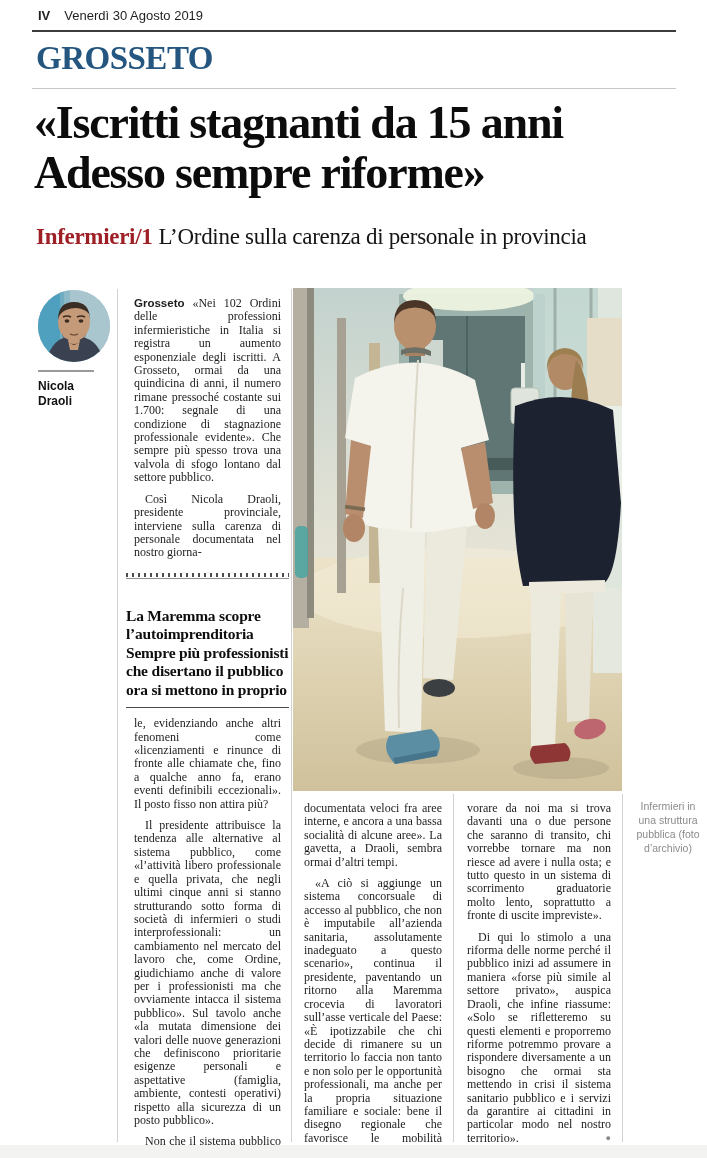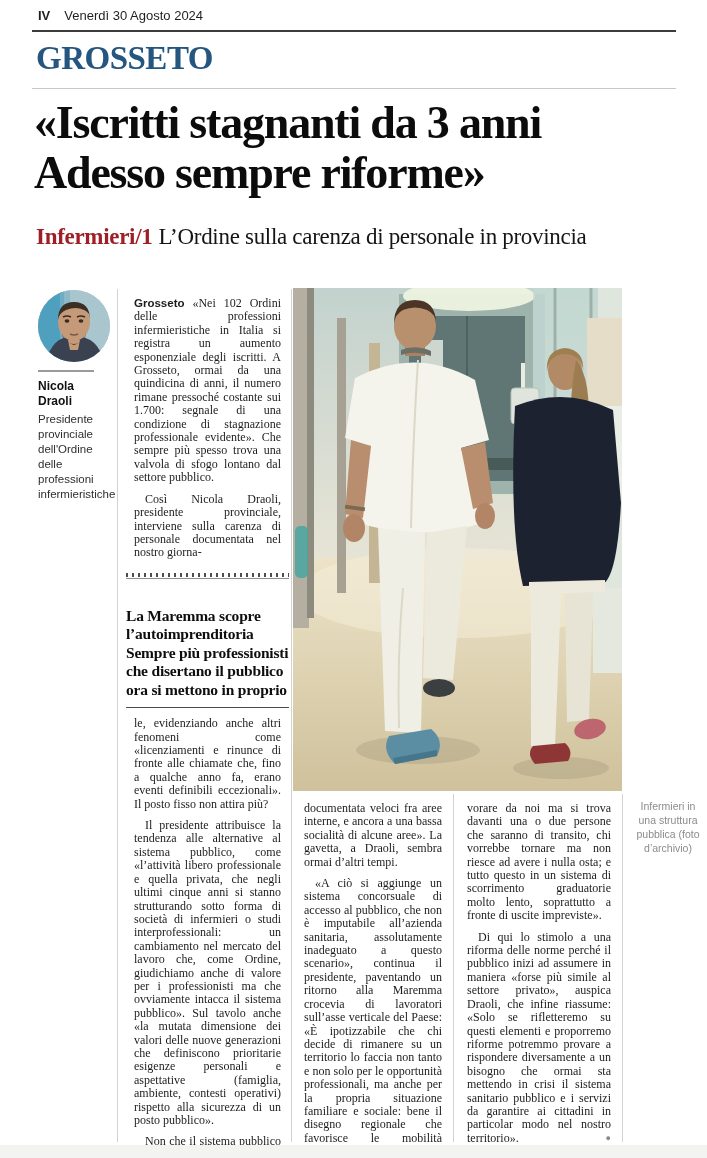--- a/index.html
+++ b/index.html
@@ -60,28 +60,28 @@
     color:#9a9a9a; margin-top:10px; letter-spacing:0.5px; }
   .bottom-strip { position:absolute; left:0; bottom:0; width:707px; height:13px; background:#f3f3f1; }
 </style>
 </head>
 <body>
 
 <div class="page">
 
   <div class="folio">
     <span class="num">IV</span>
-    <span>Venerdì 30 Agosto 2024</span>
+    <span>Venerdì 30 Agosto 2019</span>
   </div>
   <div class="rule-dark"></div>
   <div class="section-title">GROSSETO</div>
   <div class="rule-light"></div>
 
   <div class="headline">
-    <span style="display:block">«Iscritti stagnanti da 3 anni</span>
+    <span style="display:block">«Iscritti stagnanti da 15 anni</span>
     <span style="display:block">Adesso sempre riforme»</span>
   </div>
   <div class="subhead">
     <span class="kicker">Infermieri/1</span><span>L’Ordine sulla carenza di personale in provincia</span>
   </div>
 
   <div class="vrule" style="left:117px; top:289px; height:853px;"></div>
   <div class="vrule" style="left:291px; top:289px; height:853px;"></div>
   <div class="vrule" style="left:453px; top:794px; height:348px;"></div>
   <div class="vrule" style="left:622px; top:794px; height:348px;"></div>
@@ -99,21 +99,20 @@
         <path d="M24 42 Q26 54 36 54 Q46 54 48 42 Q48 52 36 55 Q24 52 24 42 Z" fill="#4c392c"></path>
         <ellipse cx="29" cy="31" rx="2.4" ry="1.7" fill="#3a2c22"></ellipse>
         <ellipse cx="43" cy="31" rx="2.4" ry="1.7" fill="#3a2c22"></ellipse>
         <path d="M25 27 Q29 25 33 27" stroke="#3a2c22" stroke-width="1.6" fill="none"></path>
         <path d="M39 27 Q43 25 47 27" stroke="#3a2c22" stroke-width="1.6" fill="none"></path>
         <path d="M32 44 Q36 46 40 44" stroke="#7a5a44" stroke-width="1.4" fill="none"></path>
       </svg>
     </div>
     <div class="bio-rule"></div>
     <div class="bio-name">Nicola Draoli</div>
-    <div class="bio-role">Presidente provinciale dell'Ordine delle professioni infermieristiche</div>
   </div>
 
   <div class="bodycol col1">
     <p><span class="lead">Grosseto</span> <span>«Nei 102 Ordini delle professioni infermieristiche in Italia si registra un aumento esponenziale degli iscritti. A Grosseto, ormai da una quindicina di anni, il numero rimane pressoché costante sui 1.700: segnale di una condizione di stagnazione professionale evidente». Che sempre più spesso trova una valvola di sfogo lontano dal settore pubblico.</span></p>
     <p class="ind">Così Nicola Draoli, presidente provinciale, interviene sulla carenza di personale documentata nel nostro giorna-</p>
     <div class="midbox">
       <div class="tickrule"></div>
       <div class="thinrule"></div>
       <div class="boxtitle">La Maremma scopre l’autoimprenditoria Sempre più professionisti che disertano il pubblico ora si mettono in proprio</div>
       <div class="bottomrule"></div>

